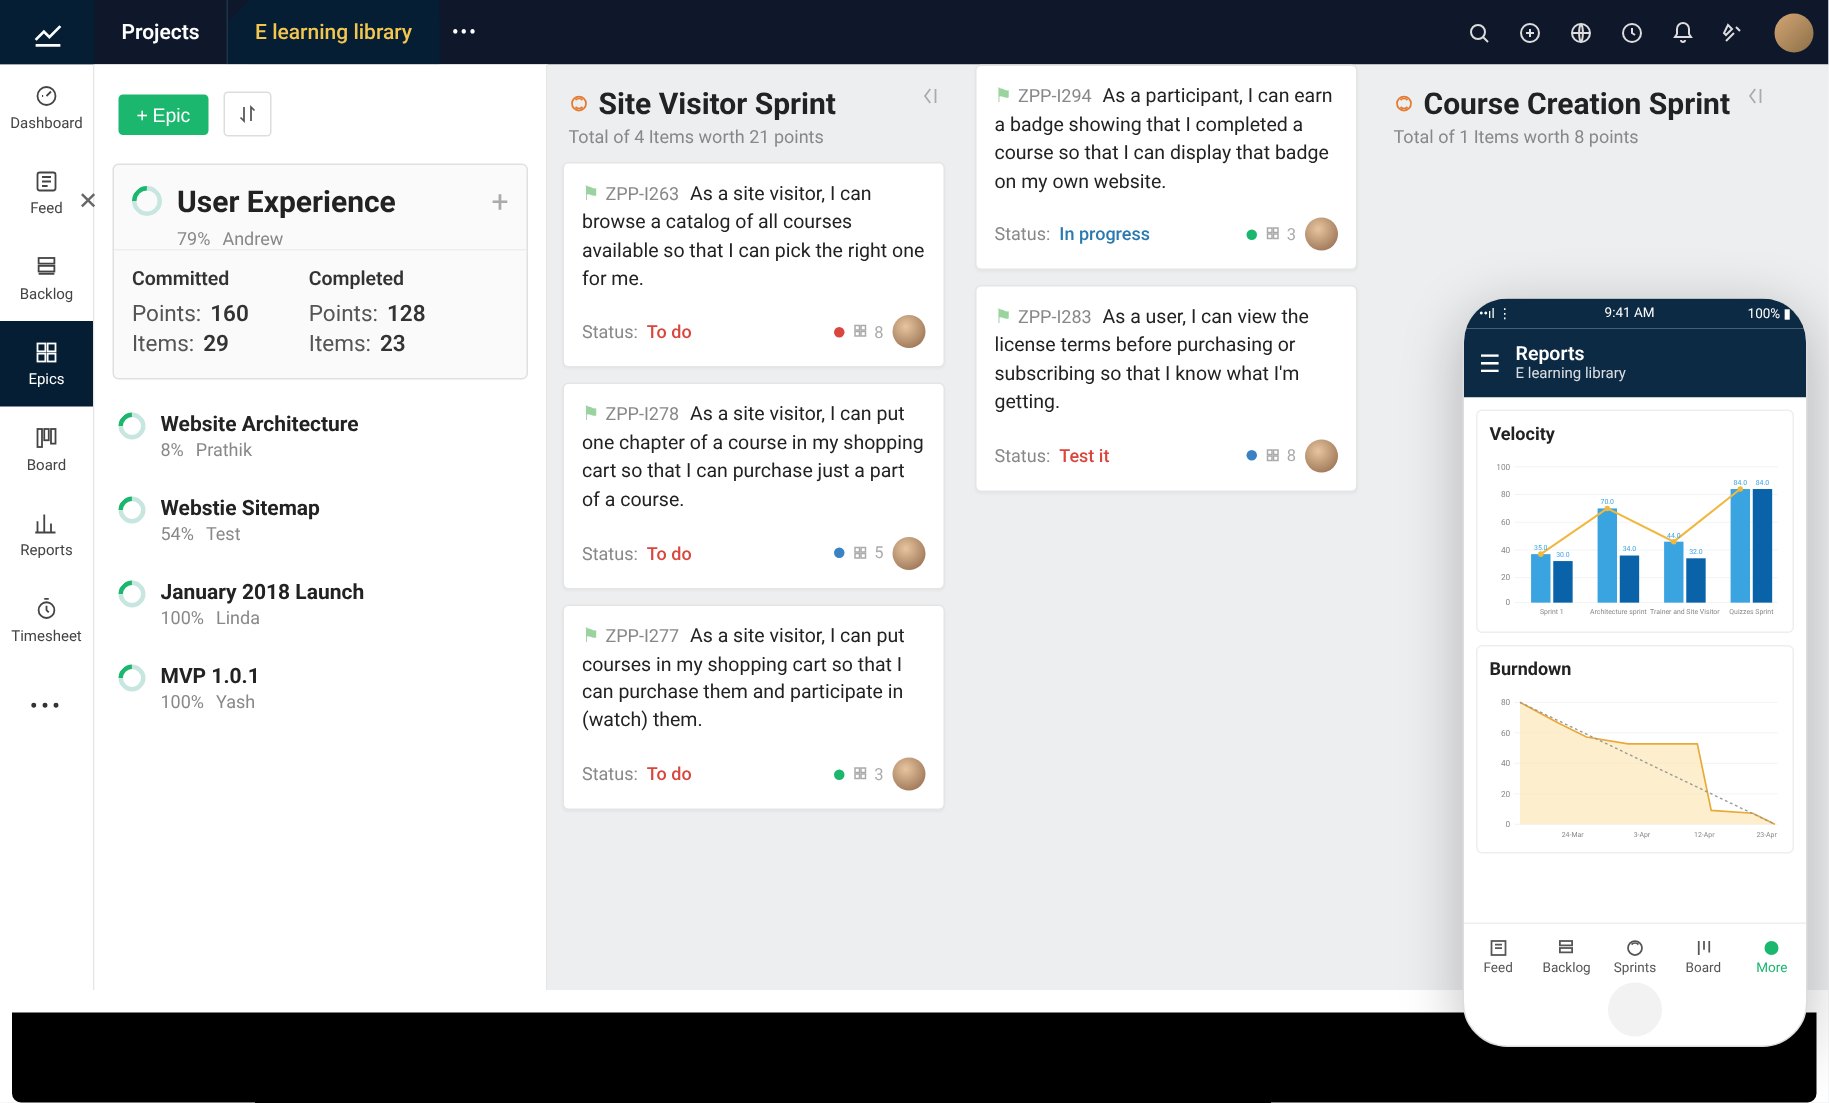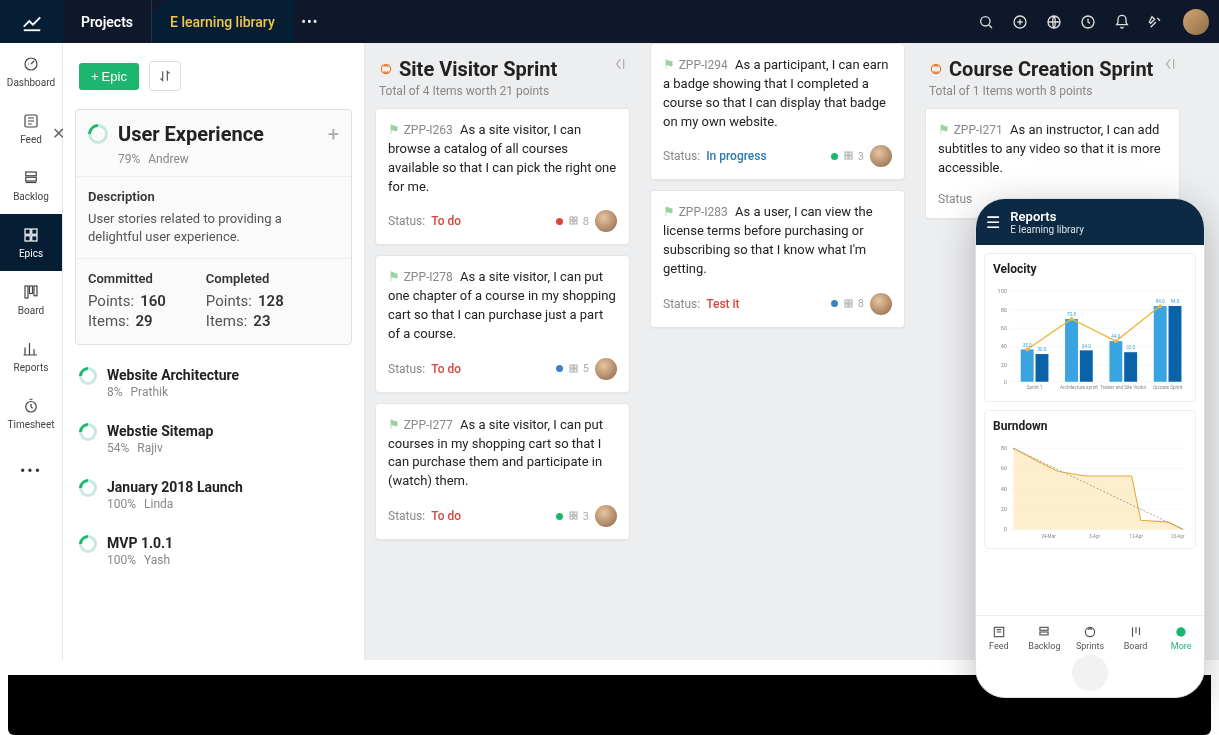--- a/index.html
+++ b/index.html
@@ -224,24 +224,20 @@
     </div>
 
     <div class="epic-expanded">
       <span class="close-exp">✕</span>
       <div class="epic-exp-header">
         <div class="progress-ring"></div>
         <div class="epic-name">User Experience</div>
         <span class="add-epic-icon">+</span>
       </div>
       <div class="epic-sub"><span class="pct">79%</span><span>Andrew</span></div>
-      <div class="epic-desc-sec">
-        <div class="epic-desc-label">Description</div>
-        <div class="epic-desc-text">User stories related to providing a delightful user experience.</div>
-      </div>
       <div class="epic-stats">
         <div class="stat-col">
           <div class="stat-head">Committed</div>
           <div class="stat-row"><span>Points:</span><span class="stat-val">160</span></div>
           <div class="stat-row"><span>Items:</span><span class="stat-val">29</span></div>
         </div>
         <div class="stat-col">
           <div class="stat-head">Completed</div>
           <div class="stat-row"><span>Points:</span><span class="stat-val">128</span></div>
           <div class="stat-row"><span>Items:</span><span class="stat-val">23</span></div>
@@ -254,21 +250,21 @@
           <div class="progress-ring small"></div>
     <div class="epic-item-body">
       <div class="epic-item-name">Website Architecture</div>
       <div class="epic-item-sub"><span class="pct">8%</span><span>Prathik</span></div>
     </div>
         </div>
         <div class="epic-item">
           <div class="progress-ring small"></div>
     <div class="epic-item-body">
       <div class="epic-item-name">Webstie Sitemap</div>
-      <div class="epic-item-sub"><span class="pct">54%</span><span>Rajiv</span></div>
+      <div class="epic-item-sub"><span class="pct">54%</span><span>Test</span></div>
     </div>
         </div>
         <div class="epic-item">
           <div class="progress-ring small"></div>
     <div class="epic-item-body">
       <div class="epic-item-name">January 2018 Launch</div>
       <div class="epic-item-sub"><span class="pct">100%</span><span>Linda</span></div>
     </div>
         </div>
         <div class="epic-item">
@@ -394,33 +390,31 @@
             </span>
             <span>Course Creation Sprint</span>
           </div>
       <div class="sprint-sub">Total of 1 Items worth 8 points</div>
       <div class="sprint-arrow">
             <svg width="14" height="14" viewBox="0 0 24 24" fill="none" stroke="#aaa" stroke-width="2">
               <path d="M14 4l-6 8 6 8M20 4v16"></path>
             </svg>
           </div>
     </div>
-        <div class="card">
-      <div class="card-top"><span class="flag-icon">⚑</span><span class="card-id">ZPP-I271</span> As an instructor, I can add subtitles to any video so that it is more accessible.</div>
-      <div class="card-foot">
-        <span class="status-label">Status</span>
-
-      </div>
-    </div>
       </div>
     </div>
 
 </div>
 
 <div class="phone">
+  <div class="phone-status">
+    <span>••ıl ⋮</span>
+    <span>9:41 AM</span>
+    <span><span>100%</span> ▮</span>
+  </div>
   <div class="phone-header">
     <div class="hamburger">☰</div>
     <div class="phone-header-text">
       <div class="phone-title">Reports</div>
       <div class="phone-sub">E learning library</div>
     </div>
   </div>
   <div class="phone-body">
     <div class="chart-card">
       <div class="chart-title">Velocity</div>

